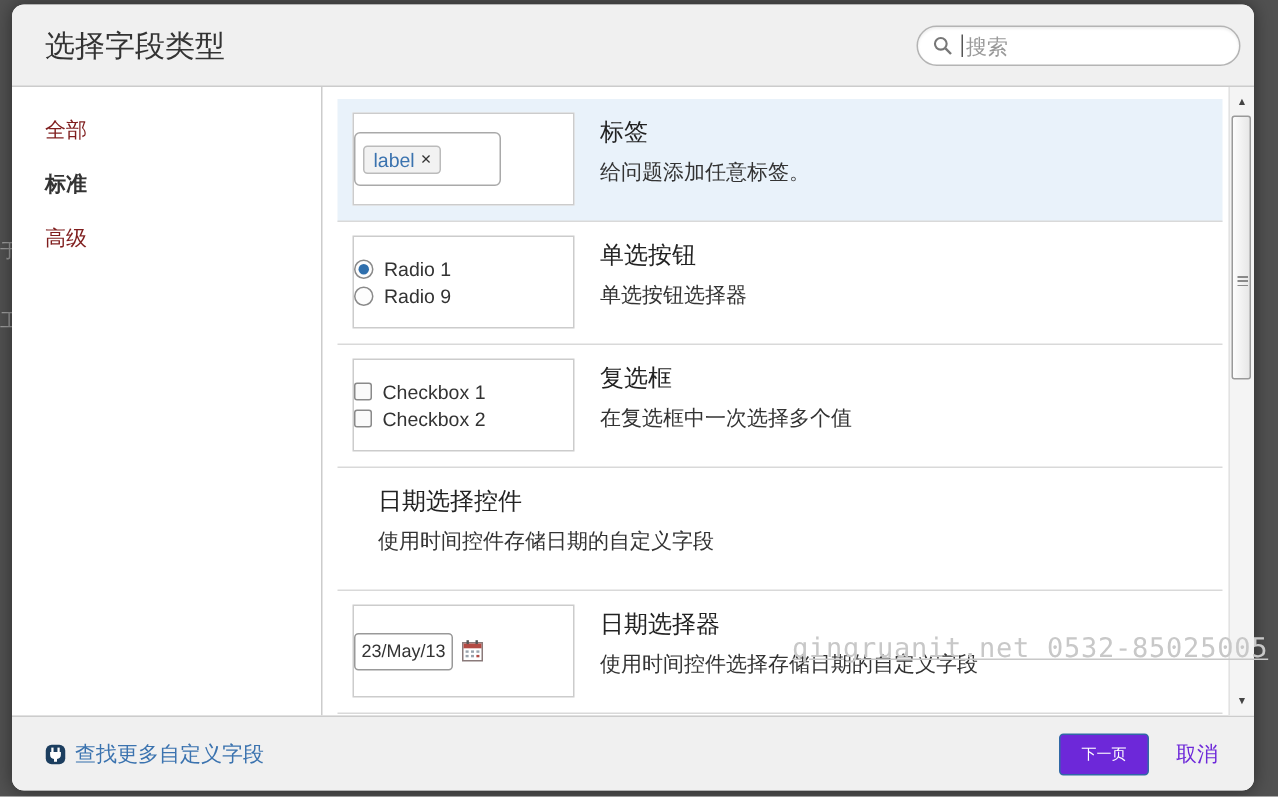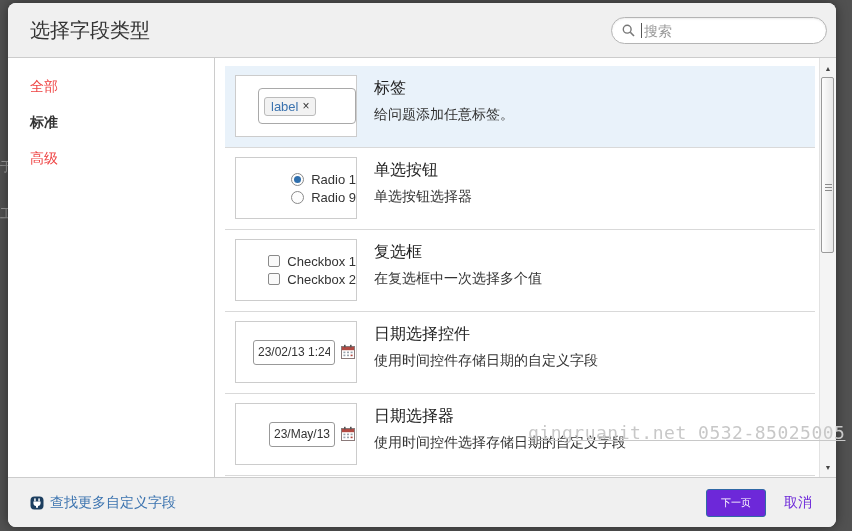--- a/index.html
+++ b/index.html
@@ -26,30 +26,30 @@
   .search-box svg { flex:none; }
   .search-caret { width:1px; height:15px; background:#555; margin-left:6px; flex:none; }
   .search-input { border:none; outline:none; background:transparent; flex:1; min-width:0;
     font-size:14px; color:#333; padding-left:2px;
     font-family:"Liberation Sans","DejaVu Sans",sans-serif; }
   .search-input::placeholder { color:#999; opacity:1; }
 
   
   .modal-body { flex:1; display:flex; min-height:0; }
   .sidebar { width:207px; flex:none; border-right:1px solid #ccc; padding:20px 0 0 22px; }
-  .sidebar-item { display:block; font-size:14px; color:#ef4444; text-decoration:none;
+  .sidebar-item { display:block; font-size:14px; color:#7f1d1d; text-decoration:none;
     margin-bottom:18px; cursor:pointer; }
   .sidebar-item.active { color:#333; font-weight:bold; cursor:default; }
 
   .field-list { flex:1; min-width:0; padding:8px 4px 0 10px; overflow:hidden; }
   .field-row { display:flex; height:82px; padding:9px 8px 9px 10px;
     border-bottom:1px solid #d9d9d9; cursor:pointer; }
   .field-row.selected { background:#e9f2fa; }
-  .preview { width:122px; height:62px; flex:none; background:#fff; border:1px solid #ccc;
-    display:flex; align-items:center; justify-content:flex-end; }
+  .preview { width:148px; height:62px; flex:none; background:#fff; border:1px solid #ccc;
+    display:flex; align-items:center; justify-content:flex-start; }
   .row-text { margin-left:17px; min-width:0; }
   .row-title { font-size:16px; font-weight:normal; color:#222; margin-top:3px; }
   .row-desc { font-size:14px; color:#333; margin-top:7px; }
 
   
   .labels-field { width:98px; height:36px; border:1px solid #a9a9a9; border-radius:4px;
     background:#fff; display:flex; align-items:center; padding:0 5px; }
   .lozenge { background:#f2f2f2; border:1px solid #bbb; border-radius:3px;
     font-size:13px; padding:1px 6px; display:inline-flex; align-items:center; gap:4px; }
   .lozenge .lz-text { color:#3b73af; }
@@ -175,39 +175,20 @@
             </span>
           </div>
         </div>
         <div class="row-text">
           <div class="row-title">复选框</div>
           <div class="row-desc">在复选框中一次选择多个值</div>
         </div>
       </div>
 
       <div class="field-row">
-        <div class="preview">
-          <div class="date-field">
-            <input class="date-input dt" readonly="" value="23/02/13 1:24" style="">
-            <svg width="16" height="16" viewBox="0 0 16 16">
-              <rect x="1.5" y="2.5" width="13" height="12" fill="#fff" stroke="#8a7a7a"></rect>
-              <rect x="2" y="3" width="12" height="3.2" fill="#b24a43"></rect>
-              <rect x="4" y="0.8" width="1.6" height="2.6" fill="#555"></rect>
-              <rect x="10" y="0.8" width="1.6" height="2.6" fill="#555"></rect>
-              <g fill="#9aa4ad">
-                <rect x="3.4" y="7.6" width="2" height="1.6"></rect>
-                  <rect x="7" y="7.6" width="2" height="1.6"></rect>
-                  <rect x="10.6" y="7.6" width="2" height="1.6"></rect>
-                <rect x="3.4" y="10.6" width="2" height="1.6"></rect>
-                  <rect x="7" y="10.6" width="2" height="1.6"></rect>
-                  <rect x="10.6" y="10.6" width="2" height="1.6" fill="#b24a43"></rect>
-              </g>
-            </svg>
-          </div>
-        </div>
         <div class="row-text">
           <div class="row-title">日期选择控件</div>
           <div class="row-desc">使用时间控件存储日期的自定义字段</div>
         </div>
       </div>
 
       <div class="field-row">
         <div class="preview">
           <div class="date-field">
             <input class="date-input d" readonly="" value="23/May/13" style="">

